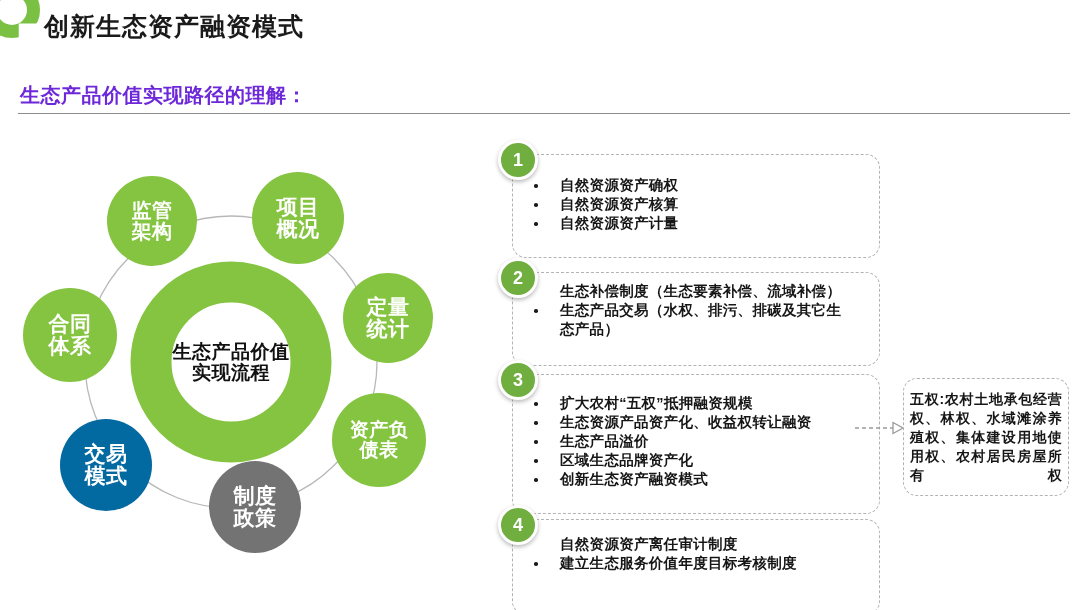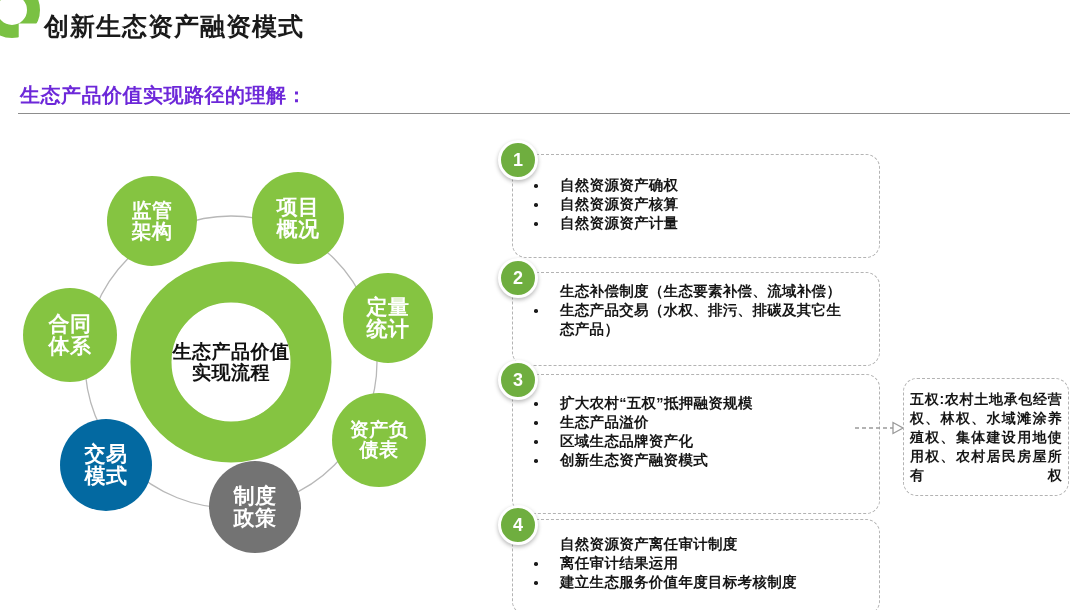--- a/index.html
+++ b/index.html
@@ -179,31 +179,31 @@
         <li class="nodot">生态补偿制度（生态要素补偿、流域补偿）</li>
         <li>生态产品交易（水权、排污、排碳及其它生
 态产品）</li>
       </ul>
     </div>
     <div class="step" style="left: 498px; top: 360px; width: 382px; height: 154px;">
       <div class="step-box" style="width: 368px; height: 140px;"></div>
       <div class="num">3</div>
       <ul class="bullets" style="left: 14px; top: 34px; width: 348px;">
         <li>扩大农村“五权”抵押融资规模</li>
+        <li>生态资源产品资产化、收益权转让融资</li>
         <li>生态产品溢价</li>
         <li>区域生态品牌资产化</li>
         <li>创新生态资产融资模式</li>
       </ul>
     </div>
     <div class="step" style="left: 498px; top: 505px; width: 382px; height: 110px;">
       <div class="step-box" style="width: 368px; height: 96px;"></div>
       <div class="num">4</div>
       <ul class="bullets" style="left: 14px; top: 30px; width: 348px;">
         <li class="nodot">自然资源资产离任审计制度</li>
-        <li>离任审计结果运用</li>
         <li>建立生态服务价值年度目标考核制度</li>
       </ul>
     </div>
   </div>
 
 <svg id="callout-arrow" width="48" height="20">
   <line x1="0" y1="10" x2="38" y2="10" stroke="#9a9a9a" stroke-width="1.3" stroke-dasharray="4,3"></line>
   <polygon points="38,4.5 48,10 38,15.5" fill="none" stroke="#9a9a9a" stroke-width="1.3"></polygon>
 </svg>
 <div id="callout">

